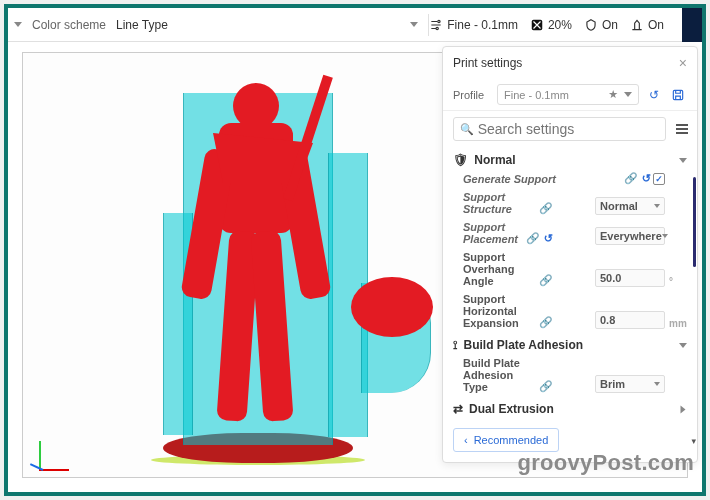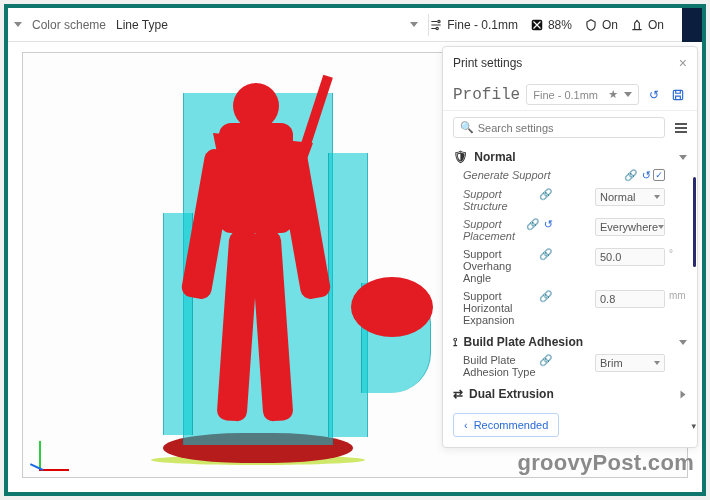--- a/index.html
+++ b/index.html
@@ -23,30 +23,30 @@
   .support { position:absolute; background:rgba(0,200,210,.55); border-left:1px solid rgba(0,140,150,.5); border-right:1px solid rgba(0,140,150,.5);}
   .solid  { position:absolute; background:#e31b23; }
   .base   { position:absolute; left:40px; bottom:0; width:190px; height:30px; background:#b71c1c; border-radius:50%/60%; }
   .shadow { position:absolute; left:28px; bottom:-2px; width:214px; height:10px; background:#cfe86a; border-radius:50%; }
   
   .panel { position:absolute; right:4px; top:38px; width:256px; background:#fff; border:1px solid #ddd; border-radius:4px; box-shadow:0 2px 8px rgba(0,0,0,.08); font-size:11px; color:#444;}
   .p-head { display:flex; justify-content:space-between; align-items:center; padding:8px 10px; font-size:12px; color:#333;}
   .close  { color:#999; cursor:pointer; font-size:14px;}
   .p-row  { display:flex; align-items:center; padding:5px 10px; gap:6px;}
   .p-row.border-b { border-bottom:1px solid #eee; }
-  .label  { flex:0 0 38px; color:#666; font-size:16px;font-family:Liberation Mono, monospace;}
+  .label  { flex:0 0 38px; color:#666; font-size:11px;}
   .profile-sel { flex:1; display:flex; align-items:center; border:1px solid #ddd; border-radius:3px; padding:3px 6px; font-size:11px; color:#555; justify-content:space-between;}
   .iconbtn { width:18px; height:18px; display:flex; align-items:center; justify-content:center; color:#2a6ad6; cursor:pointer; font-size:12px;}
   .search { margin:6px 10px; display:flex; align-items:center; border:1px solid #ddd; border-radius:3px; padding:3px 6px; color:#bbb;}
-  .search input { flex:1; border:0; outline:0; font-size:11px; color:#666; }
+  .search input { flex:1; border:0; outline:0; font-size:14px; color:#666; }
   .hamb { margin-left:auto; display:flex; flex-direction:column; gap:2px; cursor:pointer;}
   .hamb span{ width:12px; height:2px; background:#555;}
   .section { padding:6px 10px 2px 10px; display:flex; align-items:center; font-weight:600; color:#333; font-size:12px;}
   .section .chev2 { margin-left:auto; }
-  .srow { display:flex; align-items:flex-start; padding:3px 10px 3px 20px; font-size:11px; color:#555;}
+  .srow { display:flex; align-items:flex-end; padding:3px 10px 3px 20px; font-size:11px; color:#555;font-weight:bold;}
   .srow .nm { flex:1; font-style:italic; color:#666;}
   .srow .nm.noit { font-style:normal; color:#555;}
   .link-ic { color:#888; margin:0 2px; font-size:11px;}
   .refresh-ic { color:#2a6ad6; margin:0 2px; font-size:11px;}
   .valbox { width:70px; border:1px solid #ddd; border-radius:2px; padding:2px 4px; font-size:11px; display:flex; justify-content:space-between; align-items:center; color:#555; background:#fafafa;margin-left:40px;}
   .valbox.sel::after{content:""; width:0;height:0;border-left:3px solid transparent;border-right:3px solid transparent;border-top:4px solid #888;}
   .chk { width:12px;height:12px;border:1px solid #888;border-radius:2px;display:flex;align-items:center;justify-content:center;font-size:9px;color:#2a6ad6;}
   .unit { color:#aaa; font-size:10px; margin-left:4px; width:18px; }
   .rec { margin:10px; padding:5px 10px; border:1px solid #bcd3f5; color:#2a6ad6; border-radius:3px; display:inline-flex; align-items:center; gap:6px; cursor:pointer; font-size:11px;}
   .scrolltrack { position:absolute; right:0; top:60px; bottom:20px; width:6px; }
@@ -79,21 +79,21 @@
             <circle cx="17" cy="6" r="2"></circle>
             <circle cx="14" cy="18" r="2"></circle>
           </svg>
         <span>Fine - 0.1mm</span>
       </span>
       <span class="tb-item">
         <svg class="ic" viewBox="0 0 24 24">
             <rect x="3" y="3" width="18" height="18" rx="3" fill="#111"></rect>
             <path d="M6 6l12 12M18 6L6 18" stroke="#fff" stroke-width="2"></path>
           </svg>
-        <span>88%</span>
+        <span>20%</span>
       </span>
       <span class="tb-item">
         <svg class="ic" viewBox="0 0 24 24" fill="none" stroke="#333" stroke-width="2">
             <path d="M12 3l7 4v5c0 5-3 8-7 9-4-1-7-4-7-9V7l7-4z"></path>
           </svg>
         <span>On</span>
       </span>
       <span class="tb-item">
         <svg class="ic" viewBox="0 0 24 24" fill="none" stroke="#333" stroke-width="2">
             <path d="M4 20h16M8 20V9l4-5 4 5v11"></path>

